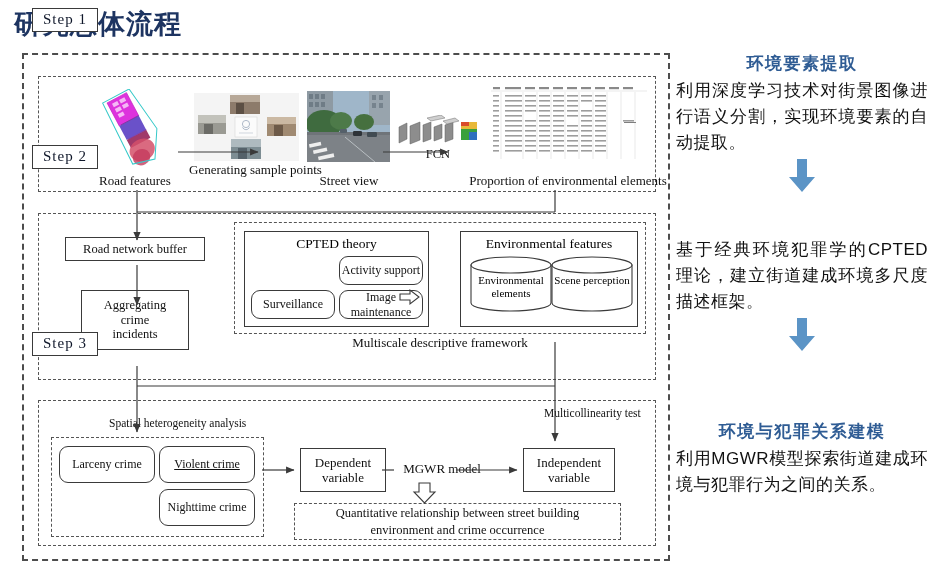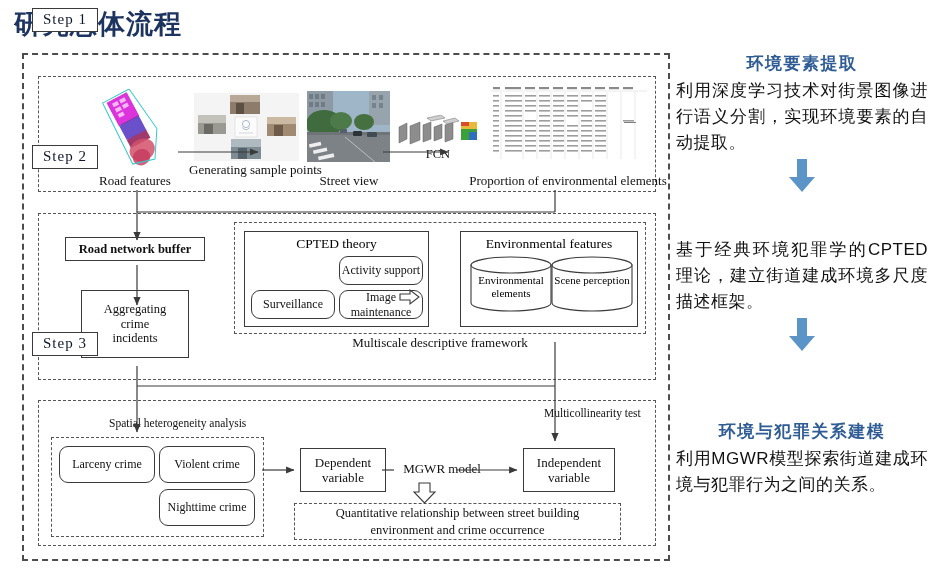--- a/index.html
+++ b/index.html
@@ -427,25 +427,25 @@
             <line x1="144" y1="7" x2="144" y2="74"></line>
           </g>
           <rect x="133" y="37" width="12" height="1" fill="#7e7e7e"></rect>
         </svg>
       </div>
       <div class="caption" style="left:424px; top:96px; width:210px;">Proportion  of environmental  elements</div>
     </div>
 
     <div class="step-band" id="step2-band">
 
-      <div class="sbox" style="left:26px; top:23px; width:140px; height:24px;font-weight:bold;">
+      <div class="sbox" style="left:26px; top:23px; width:140px; height:24px;">
         <span>Road network buffer</span>
       </div>
 
-      <div class="sbox" style="left:42px; top:76px; width:108px; height:68px; white-space:pre-line;">
+      <div class="sbox" style="left:42px; top:76px; width:108px; height:60px; white-space:pre-line;">
         <span>Aggregating
 crime
 incidents</span>
       </div>
 
       <div class="dbox" style="left:195px; top:8px; width:412px; height:112px; display:block;"></div>
 
       <div class="plainbox" style="left:205px; top:17px; width:185px; height:96px;">
         <div style="text-align:center; font-size:13.5px; padding-top:4px;">CPTED theory</div>
       </div>
@@ -490,21 +490,21 @@
 
       <div class="small-caption" style="left:70px; top:16px;">Spatial heterogeneity analysis</div>
 
       <div class="small-caption" style="left:505px; top:6px;">Multicollinearity  test</div>
 
       <div class="dbox" style="left:12px; top:36px; width:213px; height:100px;"></div>
 
       <div class="rbox" style="left:20px; top:45px; width:96px; height:37px;">
         <span>Larceny crime</span>
       </div>
-      <div class="rbox" style="left:120px; top:45px; width:96px; height:37px;">
+      <div class="rbox" style="left:120px; top:45px; width:96px; height:37px;text-decoration:underline;">
         <span>Violent crime</span>
       </div>
       <div class="rbox" style="left:120px; top:88px; width:96px; height:37px;">
         <span>Nighttime crime</span>
       </div>
 
       <div class="sbox" style="left:261px; top:47px; width:86px; height:44px; white-space:pre-line; font-size:13px;">
         <span>Dependent
 variable</span>
       </div>

